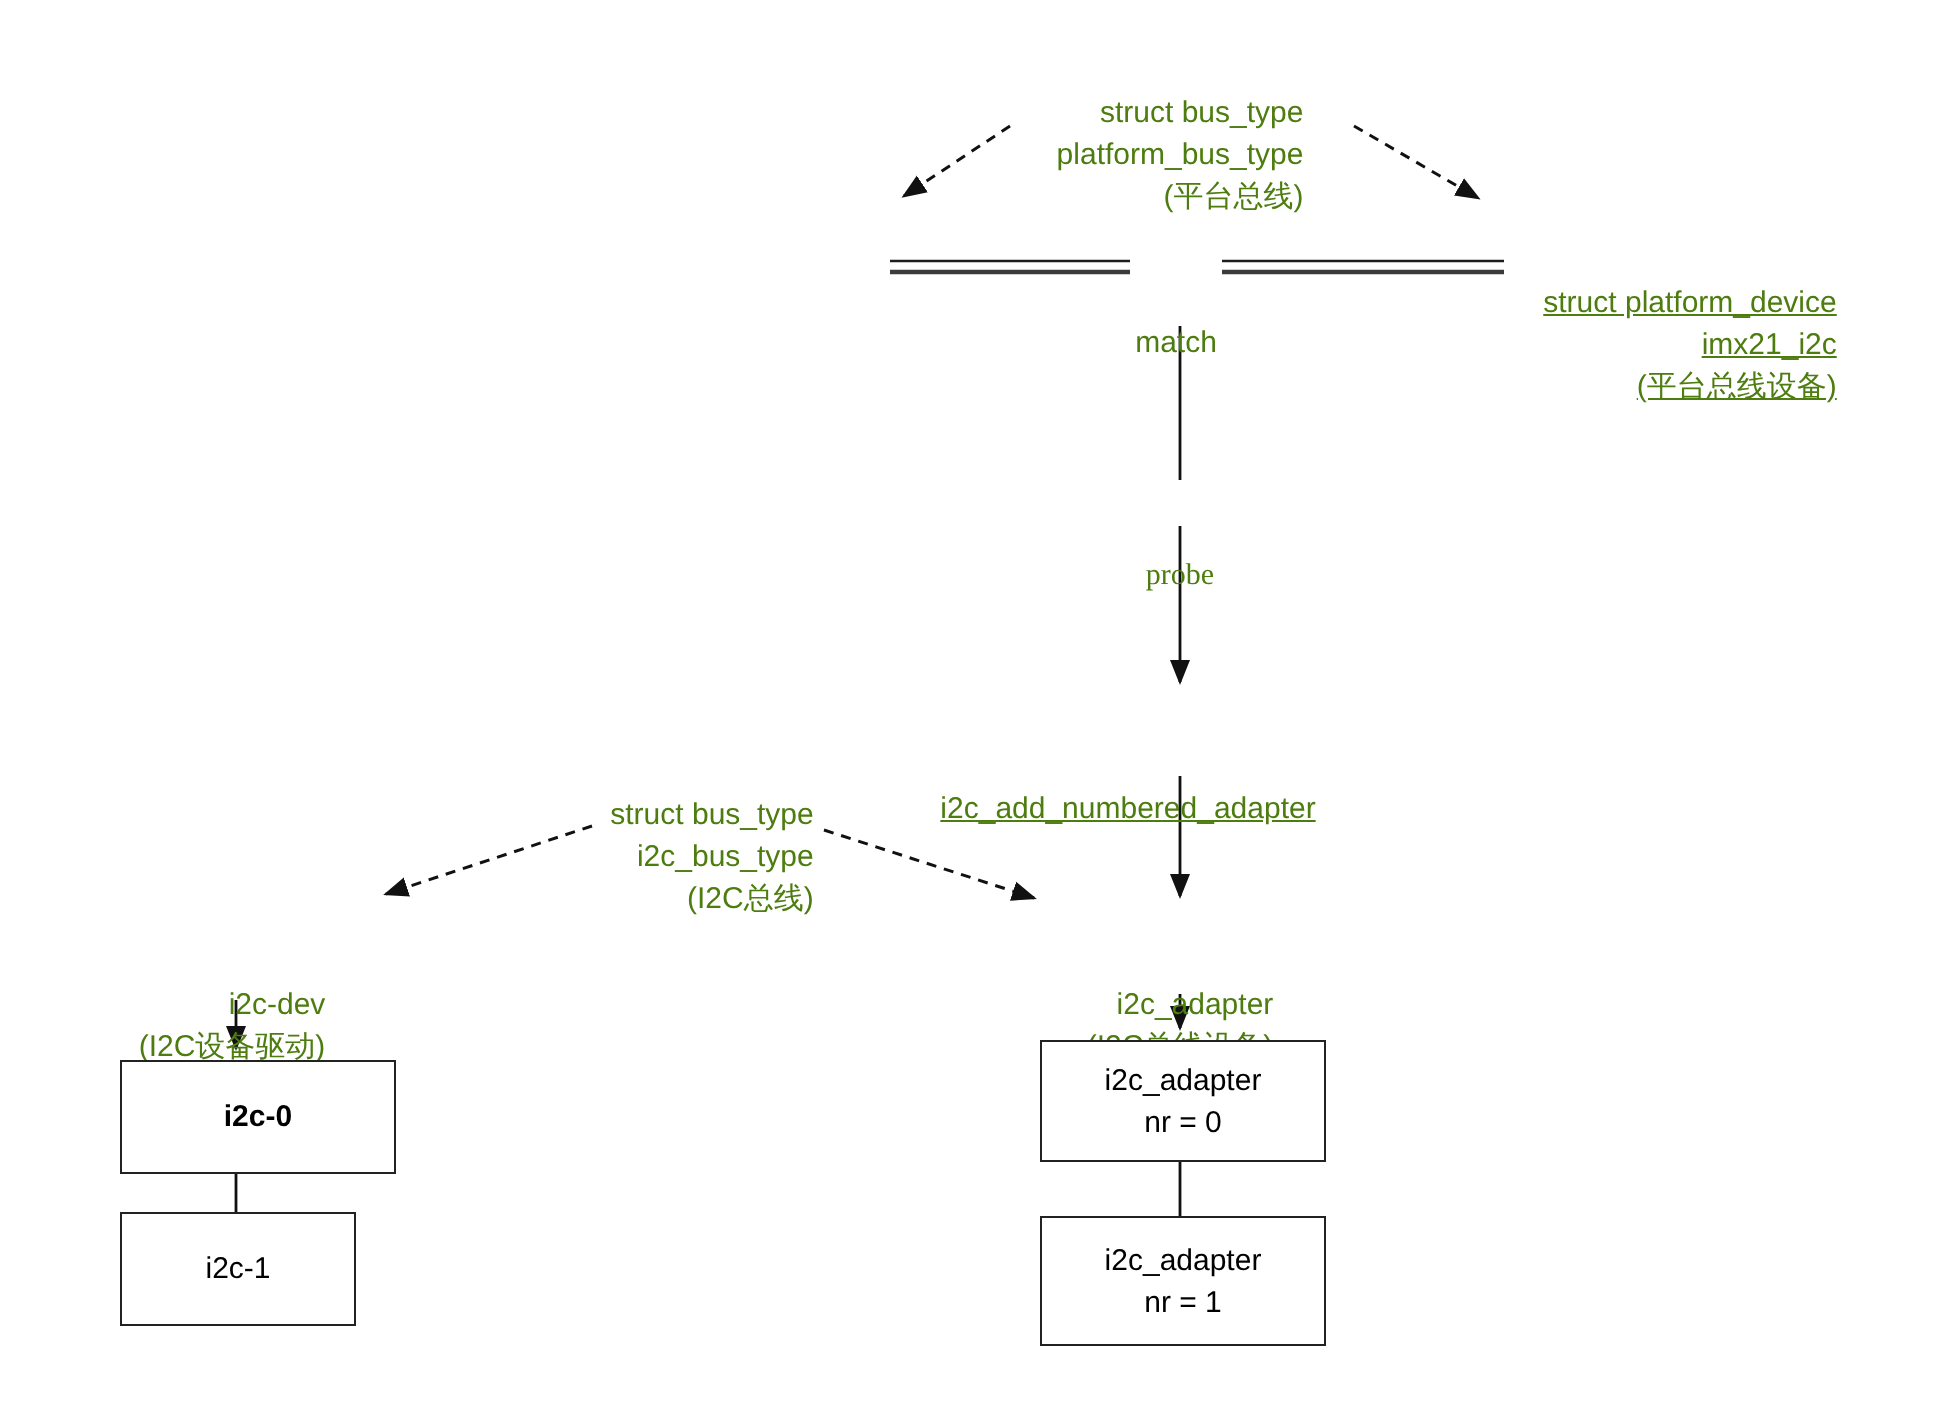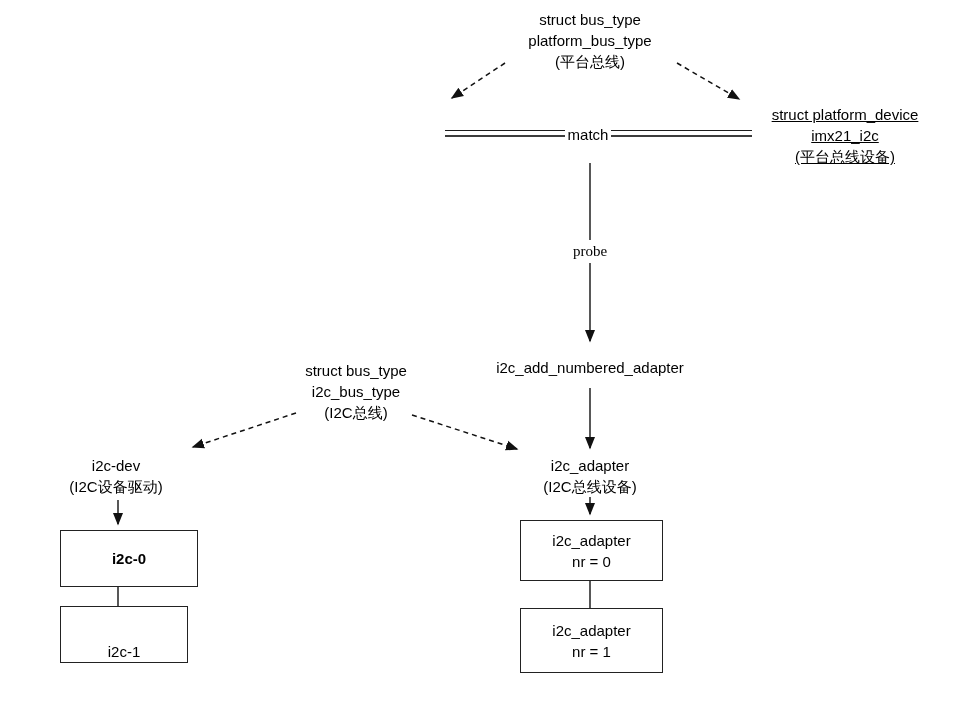--- a/index.html
+++ b/index.html
@@ -20,25 +20,26 @@
     left: 0; top: 0;
     width: 971px; height: 711px;
   }
   .solid { stroke: #111111; stroke-width: 1.4; fill: none; }
   .dash  { stroke: #111111; stroke-width: 1.5; fill: none; stroke-dasharray: 5 4; }
   .dline-thin  { stroke: #1d1d1d; stroke-width: 1.2; fill: none; }
   .dline-thick { stroke: #3c3c3c; stroke-width: 2.2; fill: none; }
   .label {
     position: absolute;
     transform: translateX(-50%);
-    text-align: center;
+    text-align: right;
     font-size: 15px;
     line-height: 21px;
     white-space: nowrap;
-    color: #000000;
+    color: #4d7c0f;
+    margin-top: 37px;
   }
   .node-box {
     position: absolute;
     border: 1.5px solid #222222;
     background: #ffffff;
     display: flex;
     flex-direction: column;
     align-items: center;
     justify-content: center;
     font-size: 15px;
@@ -97,21 +98,21 @@
   <div class="label" style="left:845px; top:104px;text-decoration:underline;">
     <div>struct platform_device</div>
     <div>imx21_i2c</div>
     <div>(平台总线设备)</div>
   </div>
 
   <div class="label" style="left:588px; top:124px;">match</div>
 
   <div class="label" style="left:590px; top:241px;font-family:Liberation Serif, serif;">probe</div>
 
-  <div class="label" style="left:590px; top:357px;">i2c_add_numbered_adapter</div>
+  <div class="label" style="left:564px; top:357px;text-decoration:underline;">i2c_add_numbered_adapter</div>
 
   <div class="label" style="left:356px; top:360px;">
     <div>struct bus_type</div>
     <div>i2c_bus_type</div>
     <div>(I2C总线)</div>
   </div>
 
   <div class="label" style="left:116px; top:455px;">
     <div>i2c-dev</div>
     <div>(I2C设备驱动)</div>
@@ -119,21 +120,21 @@
 
   <div class="label" style="left:590px; top:455px;">
     <div>i2c_adapter</div>
     <div>(I2C总线设备)</div>
   </div>
 
   <div class="node-box" style="left:60px; top:530px; width:138px; height:57px;font-weight:bold;">
     <div>i2c-0</div>
   </div>
 
-  <div class="node-box" style="left:60px; top:606px; width:128px; height:57px;justify-content:flex-end;">
+  <div class="node-box" style="left:60px; top:606px; width:118px; height:57px;">
     <div>i2c-1</div>
   </div>
 
   <div class="node-box" style="left:520px; top:520px; width:143px; height:61px;">
     <div>i2c_adapter</div>
     <div>nr = 0</div>
   </div>
 
   <div class="node-box" style="left:520px; top:608px; width:143px; height:65px;">
     <div>i2c_adapter</div>

